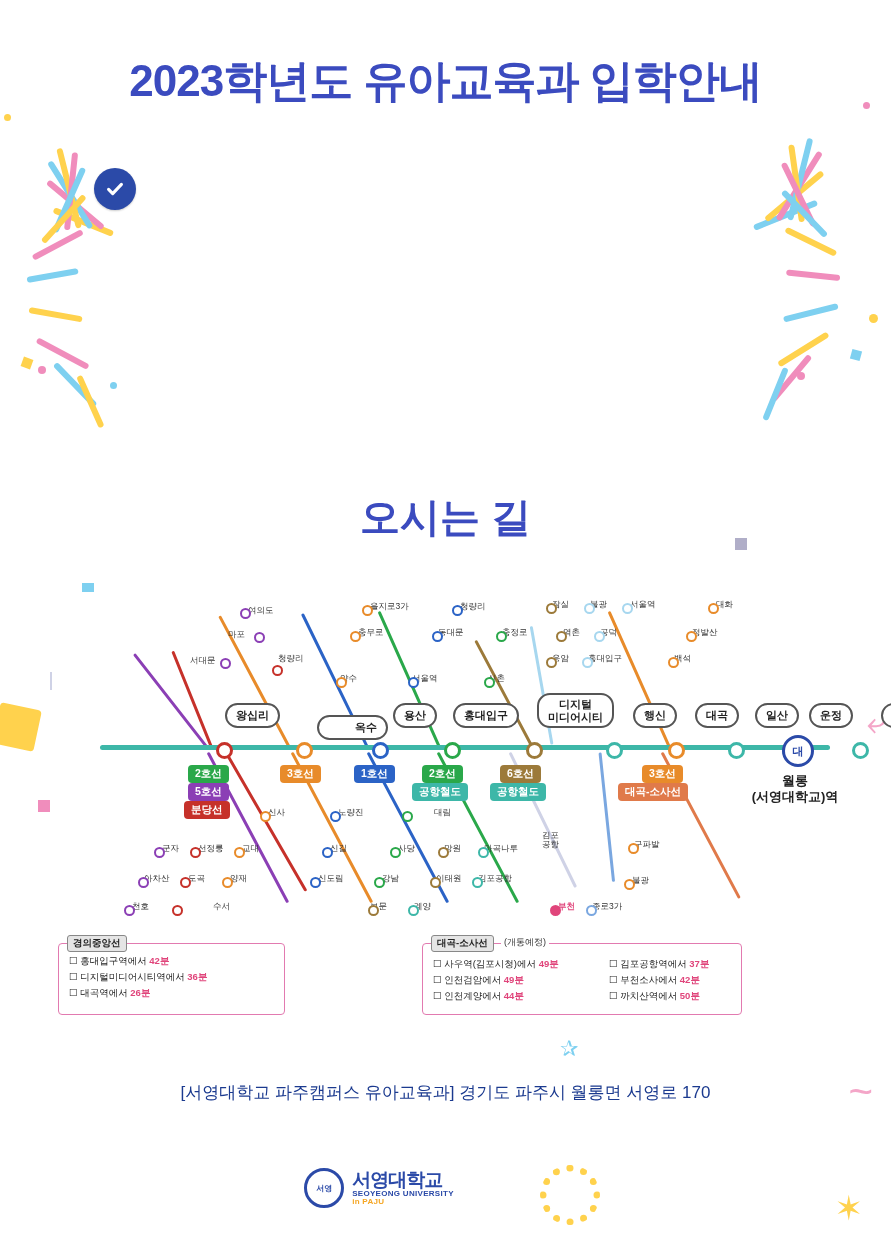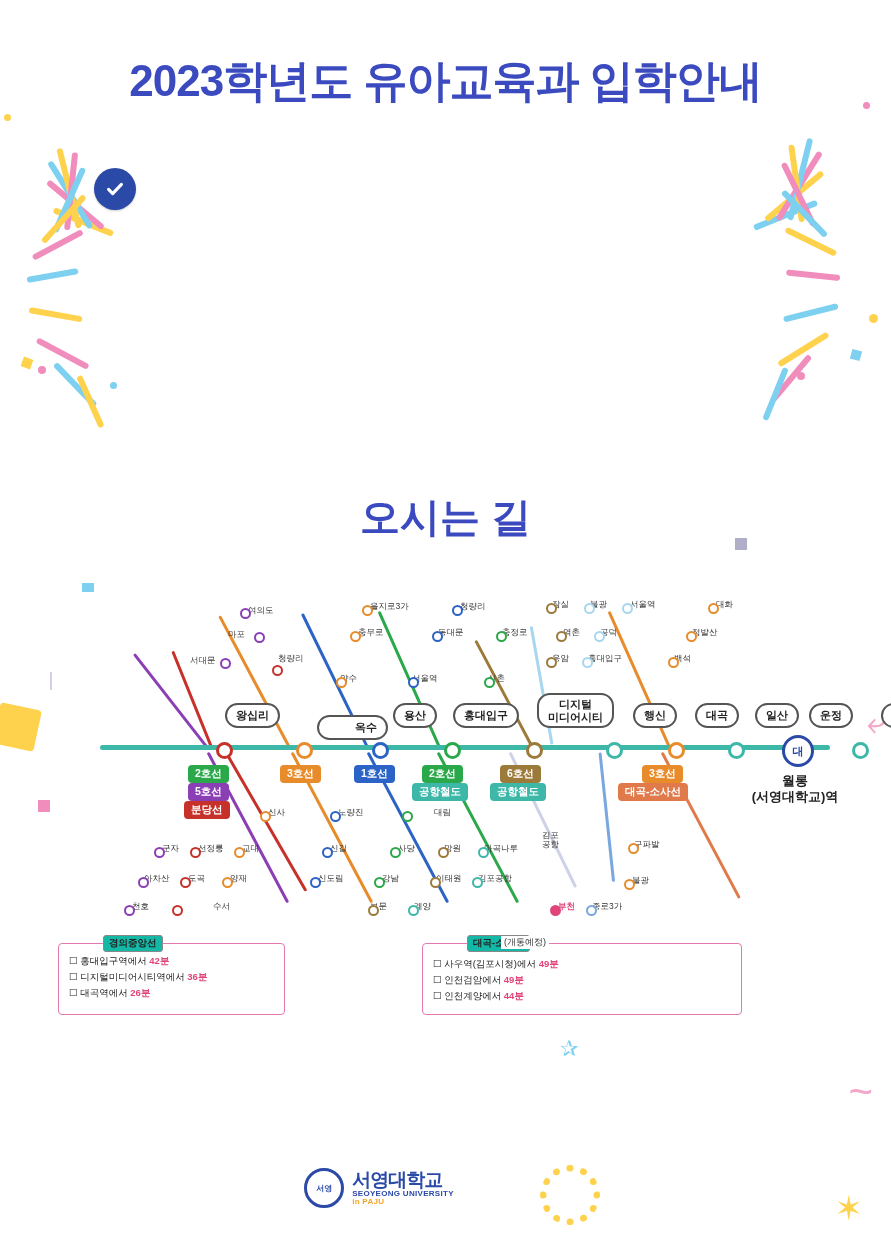--- a/index.html
+++ b/index.html
@@ -64,22 +64,22 @@
   }
   .seal{
     position:absolute;width:26px;height:26px;border-radius:50%;
     border:3px solid #2b4aa8;background:#fff;display:flex;align-items:center;justify-content:center;
     color:#2b4aa8;font-size:11px;font-weight:bold;
   }
 
   
   .infobox{position:absolute;border:1px solid #e27ab0;border-radius:4px;background:#fff;}
   .infotag{
-    position:absolute;top:-9px;left:8px;background:#14b8a6;border:1px solid #888;border-radius:3px;
-    font-size:9.5px;font-weight:bold;color:#222;padding:1px 5px;white-space:nowrap;margin-left:36px;
+    position:absolute;top:-9px;left:8px;background:#e5e5e5;border:1px solid #888;border-radius:3px;
+    font-size:9.5px;font-weight:bold;color:#222;padding:1px 5px;white-space:nowrap;
   }
   .inforow{font-size:9.5px;color:#222;white-space:nowrap;margin:3px 0 3px 10px;}
   .inforow .mm{color:#e0457b;font-weight:bold;}
   .noteopen{font-size:9px;color:#333;}
 
   
   .footer{
     position:absolute;top:1078px;left:0;width:891px;text-align:center;
     font-size:17px;color:#1b3a8f;line-height:1.75;z-index:5;
   }
@@ -340,26 +340,32 @@
 
     <div class="infobox" style="left:382px;top:368px;width:318px;height:70px;">
       <div class="infotag">대곡-소사선</div>
       <div class="noteopen" style="position:absolute;top:-8px;left:78px;background:#fff;padding:0 3px;">(개통예정)</div>
       <div style="margin-top:11px;display:flex;">
         <div style="width:176px;">
           <div class="inforow"><span>☐</span> <span>사우역(김포시청)에서</span> <span class="mm">49분</span></div>
           <div class="inforow"><span>☐</span> <span>인천검암에서</span> <span class="mm">49분</span></div>
           <div class="inforow"><span>☐</span> <span>인천계양에서</span> <span class="mm">44분</span></div>
         </div>
+        <div style="width:142px;">
+          <div class="inforow"><span>☐</span> <span>김포공항역에서</span> <span class="mm">37분</span></div>
+          <div class="inforow"><span>☐</span> <span>부천소사에서</span> <span class="mm">42분</span></div>
+          <div class="inforow"><span>☐</span> <span>까치산역에서</span> <span class="mm">50분</span></div>
+        </div>
       </div>
     </div>
 
   </div>
 
   <div class="footer">
+    <div>[서영대학교 파주캠퍼스 유아교육과] 경기도 파주시 월롱면 서영로 170</div>
   </div>
 
   <div class="logo">
     <div class="logo-mark">서영</div>
     <div class="logo-txt">
       <div class="logo-kr">서영대학교</div>
       <div class="logo-en">SEOYEONG UNIVERSITY</div>
       <div class="logo-en2">in PAJU</div>
     </div>
   </div>

